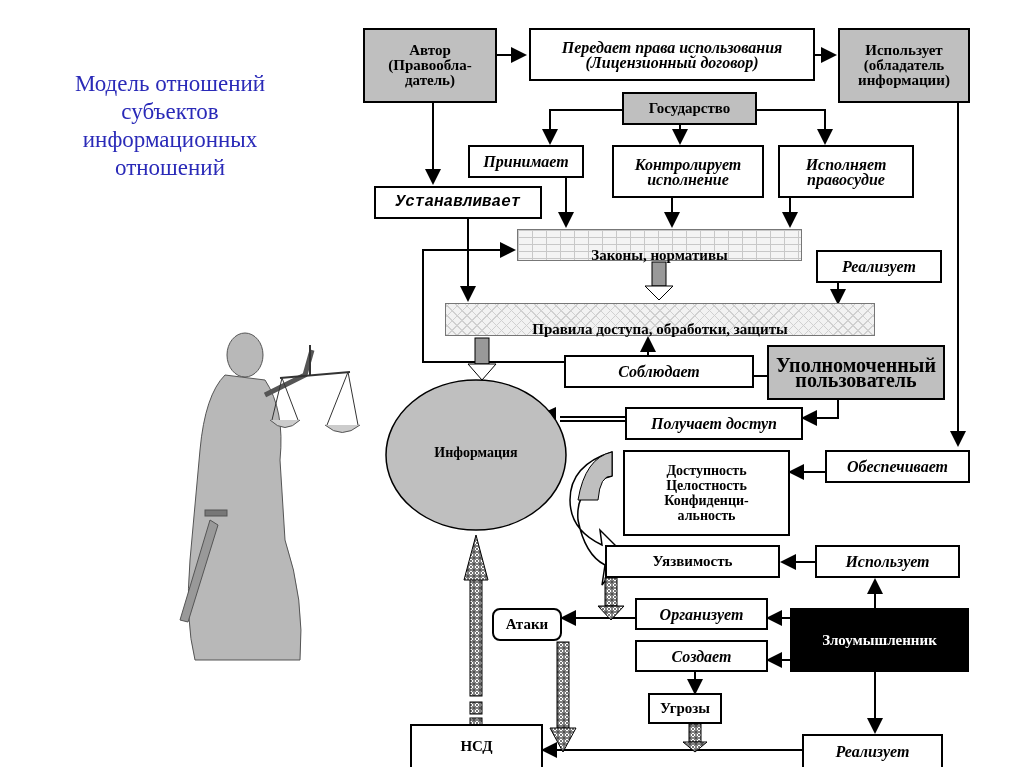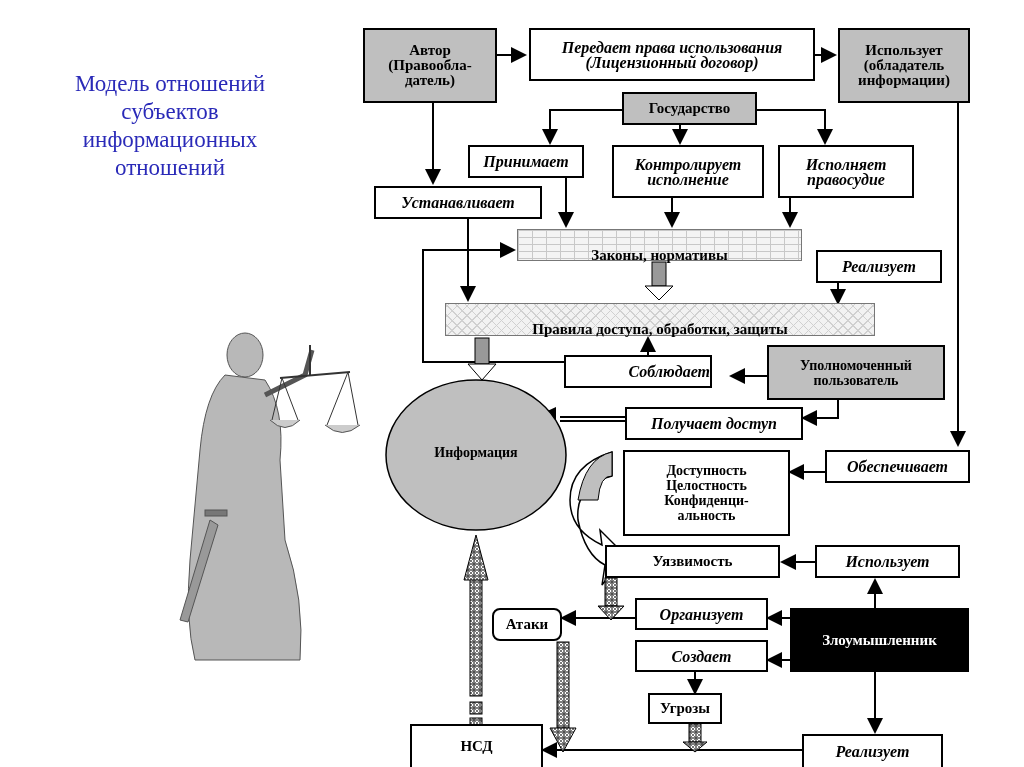--- a/index.html
+++ b/index.html
@@ -164,37 +164,37 @@
   </div>
 <div class="box it" style="left:612px;top:145px;width:152px;height:53px;flex-direction:column;">
   <span>Контролирует</span>
   <span>исполнение</span>
 </div>
 <div class="box it" style="left:778px;top:145px;width:136px;height:53px;flex-direction:column;">
   <span>Исполняет</span>
   <span>правосудие</span>
 </div>
 
-<div class="box it" style="left:374px;top:186px;width:168px;height:33px;">
+<div class="box it" style="left:374px;top:186px;width:168px;height:33px;font-family:Liberation Mono, monospace;">
     <span>Устанавливает</span>
   </div>
 <div class="box bricks" style="left:517px;top:229px;width:285px;height:32px;">
     <span class="lbl">Законы, нормативы</span>
   </div>
 <div class="box it" style="left:816px;top:250px;width:126px;height:33px;">
     <span>Реализует</span>
   </div>
 <div class="box hatch" style="left:445px;top:303px;width:430px;height:33px;">
     <span class="lbl">Правила доступа, обработки, защиты</span>
   </div>
 
-<div class="box it" style="left:564px;top:355px;width:148px;height:33px;justify-content:flex-end;">
+<div class="box it" style="left:564px;top:355px;width:190px;height:33px;">
     <span>Соблюдает</span>
   </div>
-<div class="box gray" style="left:767px;top:345px;width:178px;height:55px;flex-direction:column;font-size:14px;">
+<div class="box gray" style="left:767px;top:345px;width:178px;height:55px;flex-direction:column;font-size:20px;">
   <span>Уполномоченный</span>
   <span>пользователь</span>
 </div>
 <div class="box it" style="left:625px;top:407px;width:178px;height:33px;">
     <span>Получает доступ</span>
   </div>
 
 <div style="position:absolute;left:386px;top:445px;width:180px;text-align:center;font-weight:bold;font-size:14px;">Информация</div>
 
 <div class="box" style="left:623px;top:450px;width:167px;height:86px;flex-direction:column;font-size:14px;">

